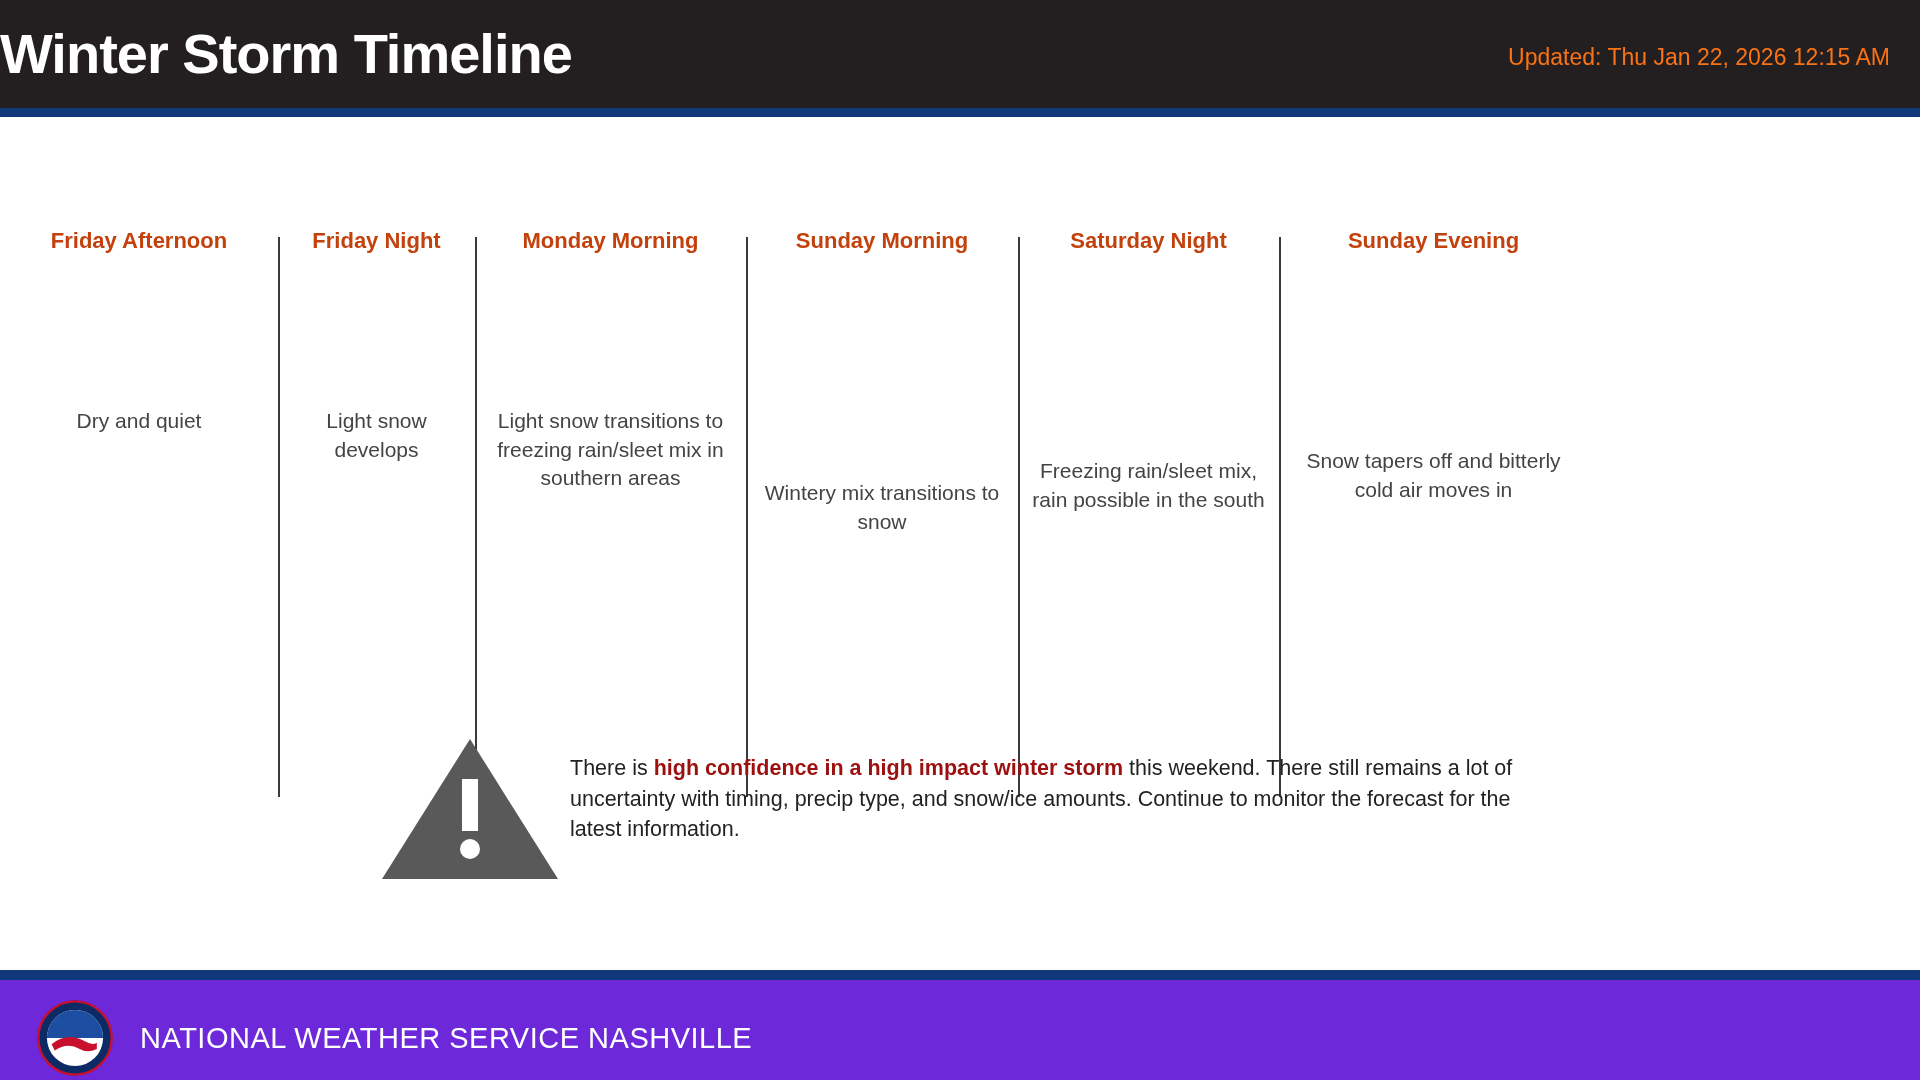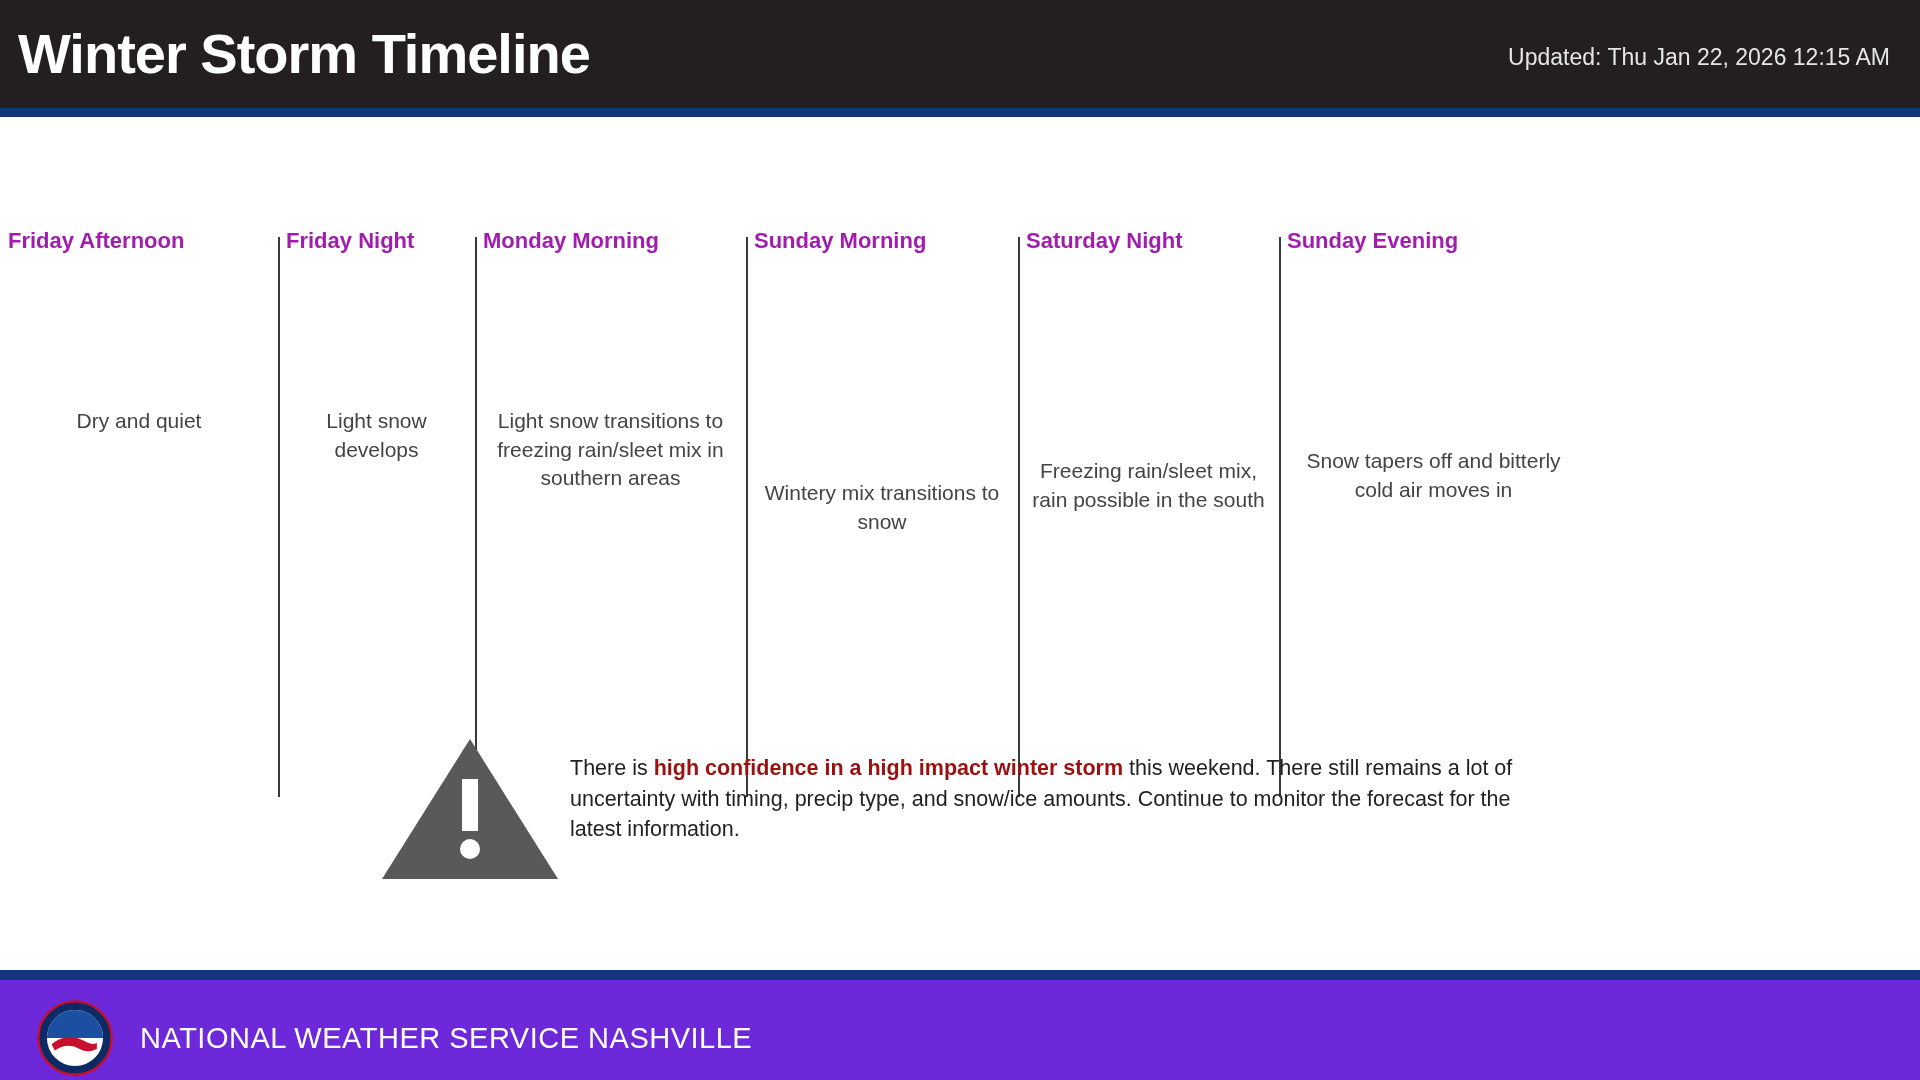--- a/index.html
+++ b/index.html
@@ -18,32 +18,32 @@
 
   
   .header {
     position: absolute;
     left: 0; top: 0;
     width: 1920px; height: 108px;
     background: #231f20;
     display: flex;
     align-items: center;
     justify-content: space-between;
-    padding: 0 30px 0 18px;
+    padding: 0 30px 0 0;
   }
   .header-title {
     color: #ffffff;
     font-size: 56px;
     font-weight: bold;
     letter-spacing: -1px;
     line-height: 1;
     white-space: nowrap;
   }
   .header-updated {
-    color: #e5e5e5;
+    color: #f97316;
     font-size: 23px;
     font-weight: normal;
     white-space: nowrap;
     padding-top: 6px;
   }
   .header-rule {
     position: absolute;
     left: 0; top: 108px;
     width: 1920px; height: 9px;
     background: #10387a;
@@ -72,23 +72,24 @@
     left: 0;
     top: 120px;
     width: 2px;
     height: 560px;
     background: #3a3a3a;
   }
   .col-head {
     position: absolute;
     left: 0; right: 0;
     top: 110px;
+    text-align: center;
     font-size: 22px;
     font-weight: bold;
-    color: #a21caf;
+    color: #c2410c;
     line-height: 1.25;
     padding: 0 8px;
   }
   .col-body {
     position: absolute;
     left: 0; right: 0;
     top: 290px;
     text-align: center;
     font-size: 21px;
     color: #444444;

